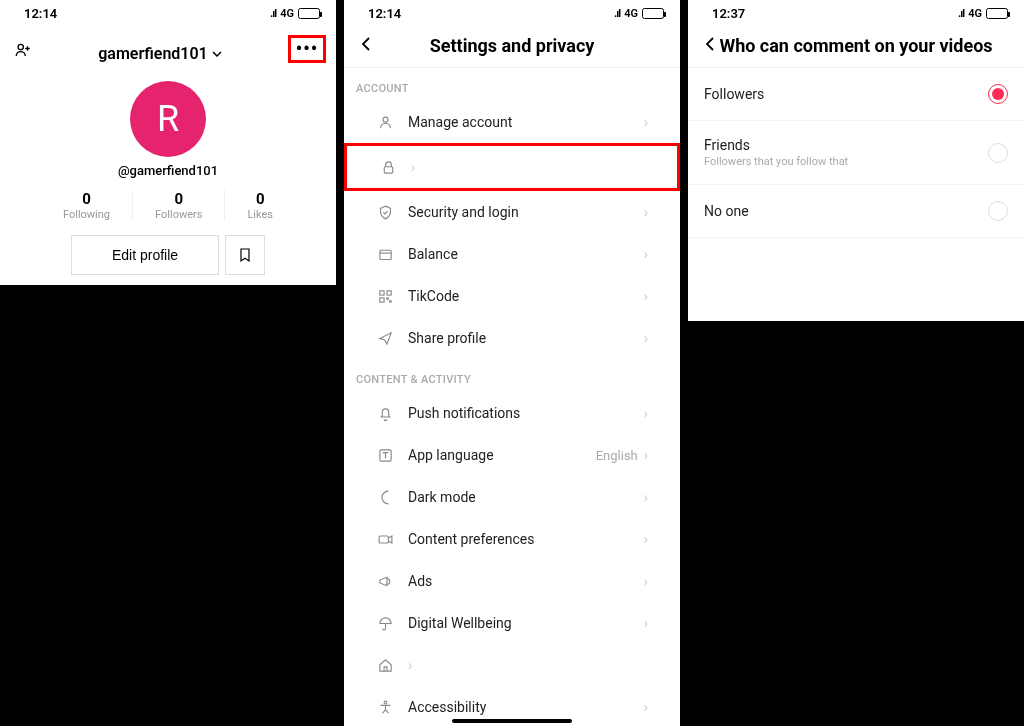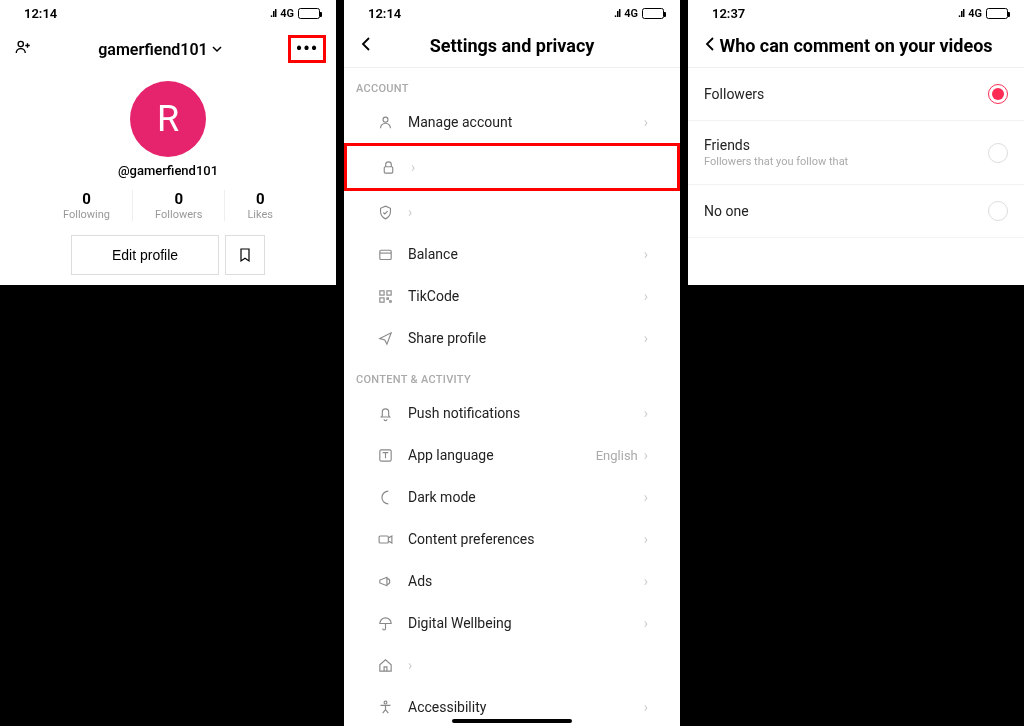--- a/index.html
+++ b/index.html
@@ -13,41 +13,41 @@
     padding: 0;
   }
   .phone {
     background: #fff;
     flex: 1;
     height: 726px;
     position: relative;
     overflow: hidden;
   }
   .phone1 { height: 285px; }
-  .phone3 { height: 285px; }
+  .phone3 { height: 321px; }
   .status-bar {
     display: flex;
     justify-content: space-between;
     align-items: center;
     padding: 6px 16px 2px 24px;
     font-size: 13px;
     font-weight: 600;
   }
   .status-right { display: flex; align-items: center; gap: 4px; font-size:11px;}
   .battery {
     width: 22px; height: 11px; border: 1px solid #000; border-radius: 2.5px; position: relative;
     display:inline-block;
   }
   .battery::after { content:""; position:absolute; right:-3px; top:3px; width:2px; height:5px; background:#000; border-radius:0 1px 1px 0;}
   .battery-fill { background:#000; height:100%; width:80%; border-radius:1px;}
   .signal { letter-spacing:-1px; font-weight:bold;}
 
   
   .top-bar {
-    display:flex; align-items:center; justify-content:space-between;
+    display:flex; align-items:flex-end; justify-content:space-between;
     padding: 12px 10px 10px 14px;
     gap: 48px;
   }
   .add-user-icon svg { width:18px; height:18px; }
   .username-drop { font-weight:600; font-size:16px; display:flex; align-items:center; gap:4px;}
   .more-btn {
     width:38px; height:28px; display:flex; align-items:center; justify-content:center;
     border:3px solid #ff0000;
   }
   .dots { font-size:18px; font-weight:bold; letter-spacing:1px; line-height:0;}
@@ -194,20 +194,21 @@
         </span>
         <span class="chevron">›</span>
       </div>
       <div class="setting-row">
         <span class="row-icon">
           <svg viewBox="0 0 24 24" stroke-width="1.6">
             <path d="M12 3l7 3v5c0 5-3 8-7 10-4-2-7-5-7-10V6l7-3z"></path>
             <path d="M9 12l2 2 4-4"></path>
           </svg>
         </span>
+        <span class="row-label">Security and login</span>
         <span class="chevron">›</span>
       </div>
       <div class="setting-row">
         <span class="row-icon">
           <svg viewBox="0 0 24 24" stroke-width="1.6">
             <rect x="4" y="6" width="16" height="13" rx="1.5"></rect>
             <path d="M4 10h16"></path>
           </svg>
         </span>
         <span class="row-label">Balance</span>

